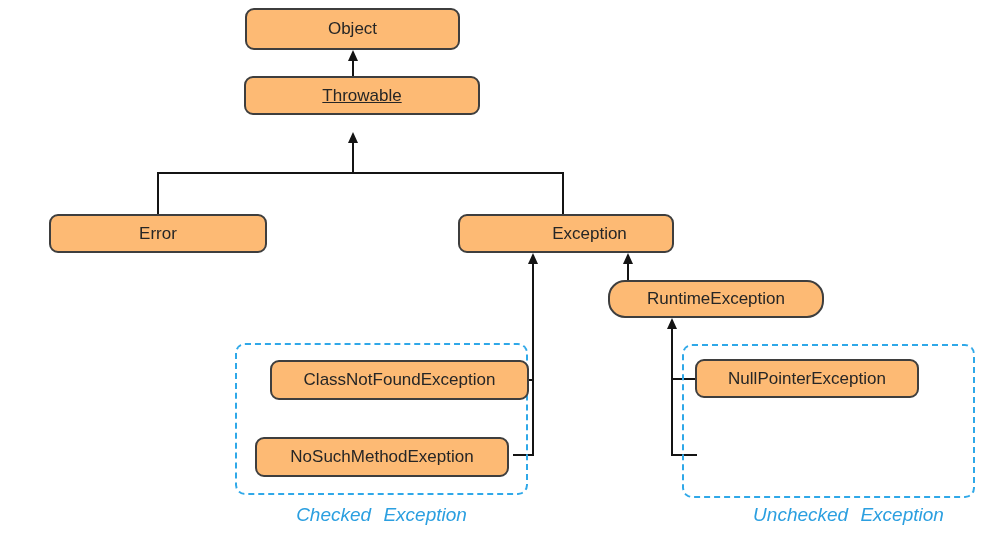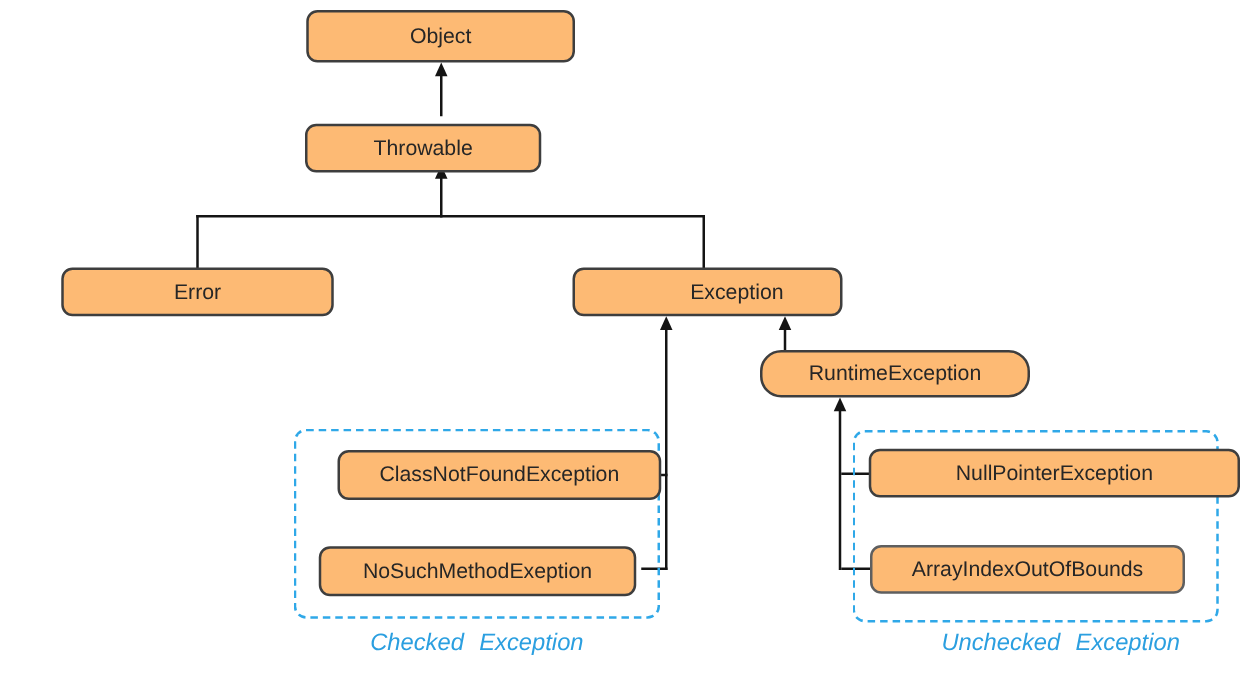--- a/index.html
+++ b/index.html
@@ -53,27 +53,27 @@
     font-size: 19px;
     color: #2b9fe0;
     text-align: center;
     word-spacing: 7px;
     white-space: nowrap;
     font-style: italic;
   }
 
   
   #n-object        { left: 245px; top:   8px; width: 215px; height: 42px; }
-  #n-throwable     { left: 244px; top:  99px; width: 189px; height: 39px; }
+  #n-throwable     { left: 244px; top:  76px; width: 236px; height: 39px; text-decoration: underline; }
   #n-error         { left:  49px; top: 214px; width: 218px; height: 39px; }
   #n-exception     { left: 458px; top: 214px; width: 216px; height: 39px; padding-left: 47px; }
   #n-runtime       { left: 608px; top: 280px; width: 216px; height: 38px; border-radius: 17px; }
   #n-classnotfound { left: 270px; top: 360px; width: 259px; height: 40px; }
   #n-nosuchmethod  { left: 255px; top: 412px; width: 254px; height: 40px; margin-top: 25px; }
-  #n-nullpointer   { left: 695px; top: 359px; width: 297px; height: 39px; }
+  #n-nullpointer   { left: 695px; top: 359px; width: 224px; height: 39px; }
   #n-arrayindex    { left: 696px; top: 436px; width: 252px; height: 39px; }
 
   
   #g-checked   { left: 235px; top: 343px; width: 293px; height: 152px; }
   #g-unchecked { left: 682px; top: 344px; width: 293px; height: 154px; }
   #gl-checked   { left: 235px; top: 504px; width: 293px; }
   #gl-unchecked { left: 702px; top: 504px; width: 293px; }
 
   
   #e1-line  { left: 352px; top:  59px; width: 2px;  height: 34px; }  
@@ -121,18 +121,17 @@
   <div class="group-box" id="g-unchecked"></div>
 
   <div class="node" id="n-object">Object</div>
   <div class="node" id="n-throwable">Throwable</div>
   <div class="node" id="n-error">Error</div>
   <div class="node" id="n-exception">Exception</div>
   <div class="node" id="n-runtime">RuntimeException</div>
   <div class="node" id="n-classnotfound">ClassNotFoundException</div>
   <div class="node" id="n-nosuchmethod">NoSuchMethodExeption</div>
   <div class="node" id="n-nullpointer">NullPointerException</div>
-  <div class="node light-border" id="n-arrayindex">ArrayIndexOutOfBounds</div>
 
   <div class="group-label" id="gl-checked">Checked Exception</div>
   <div class="group-label" id="gl-unchecked">Unchecked Exception</div>
 
 </div>
 
 </body></html>

